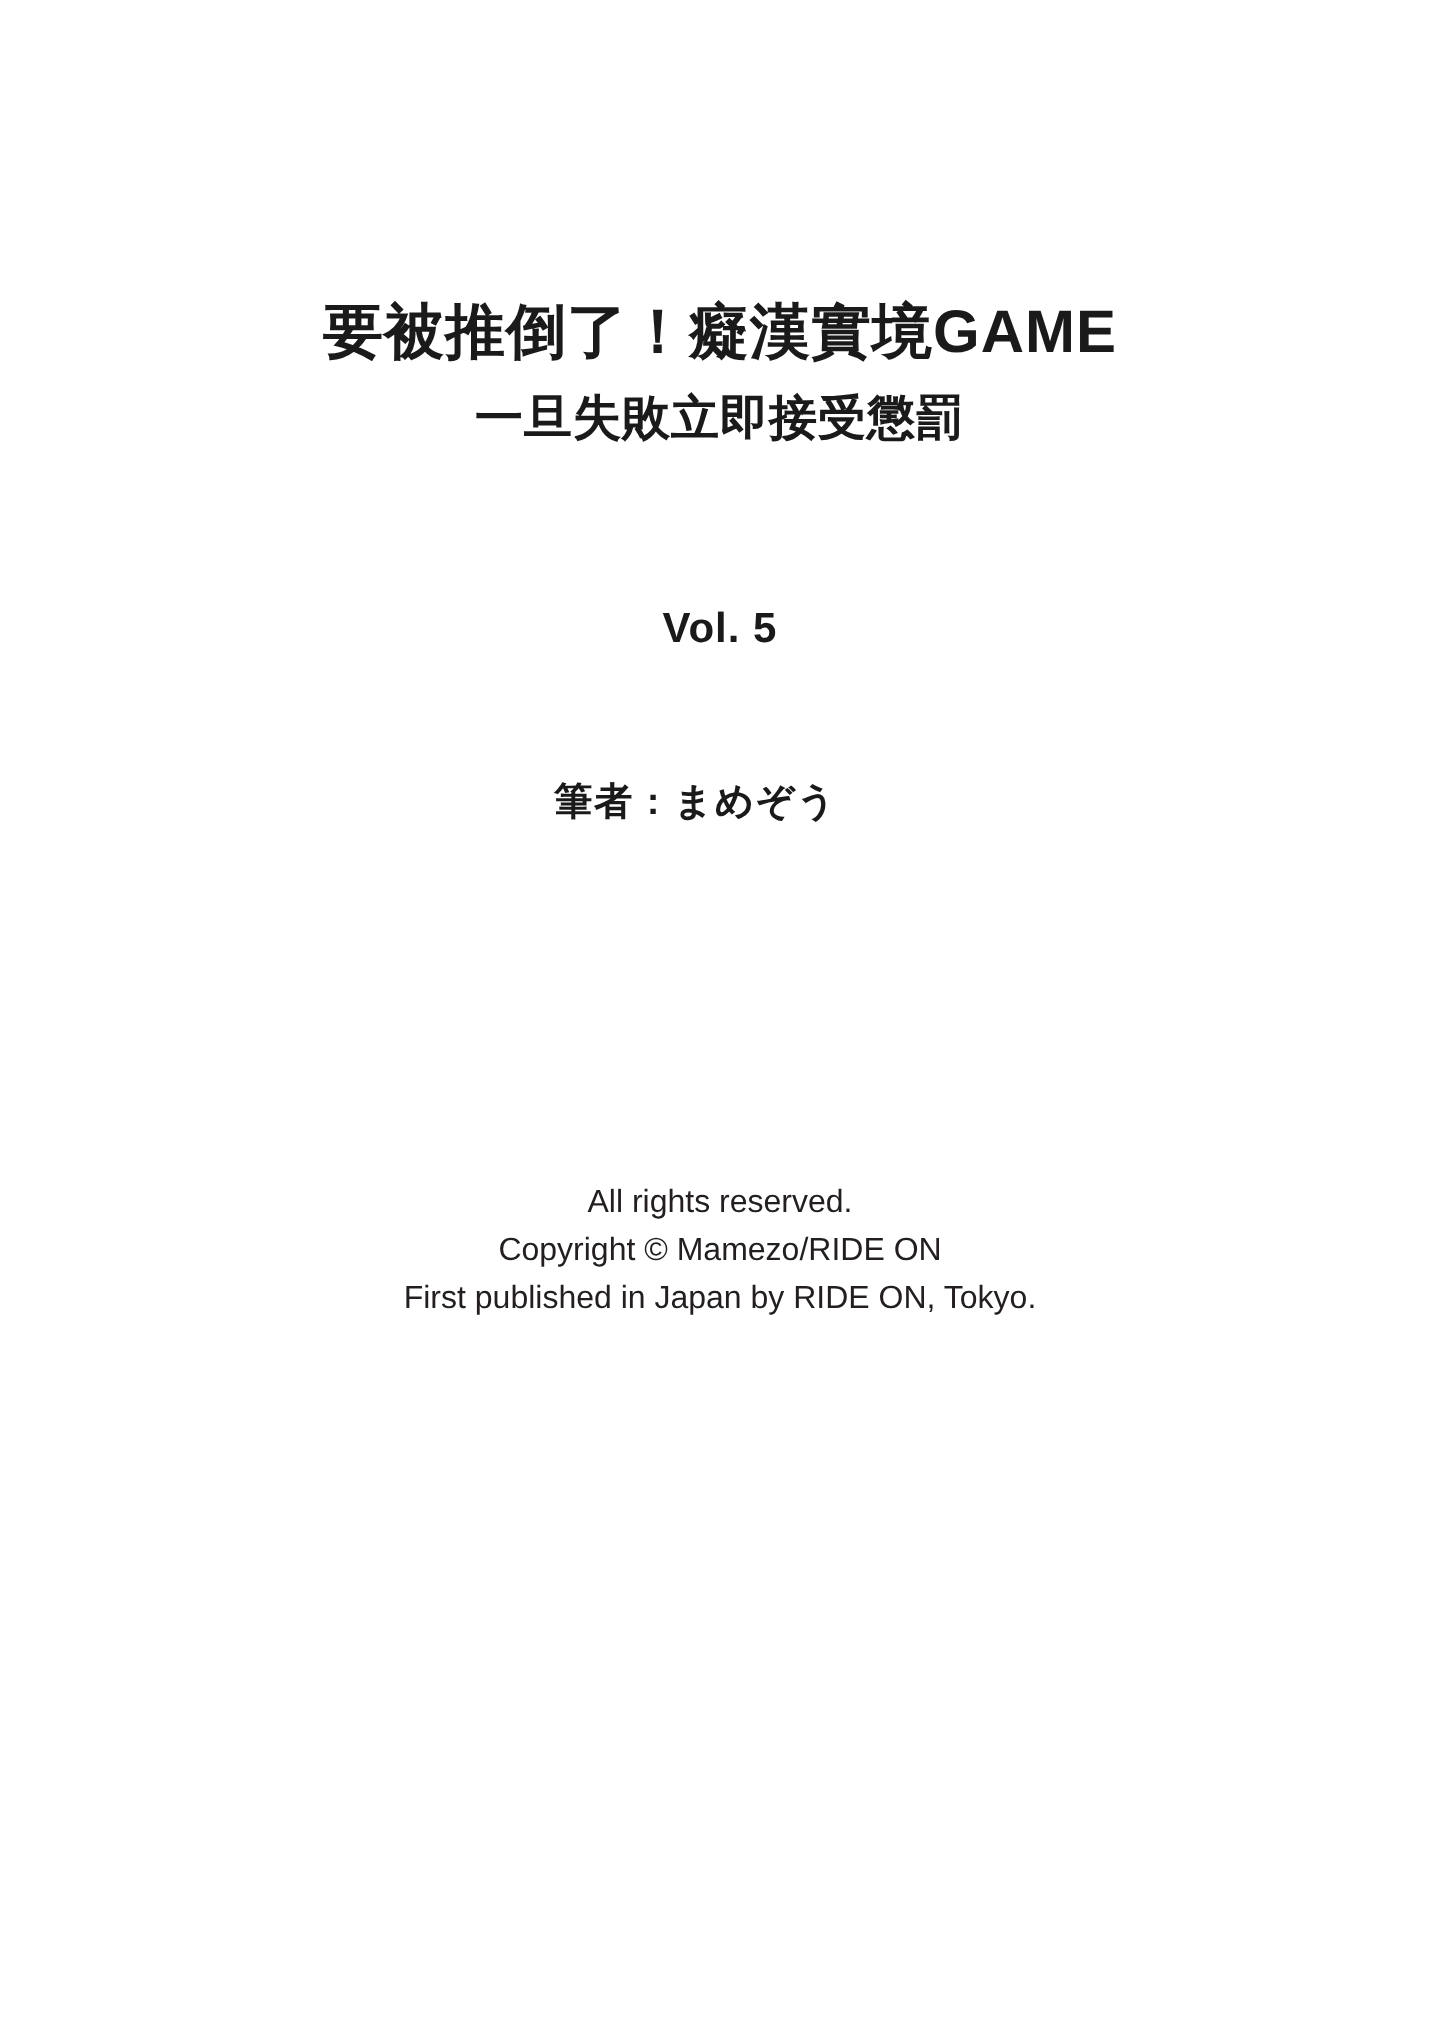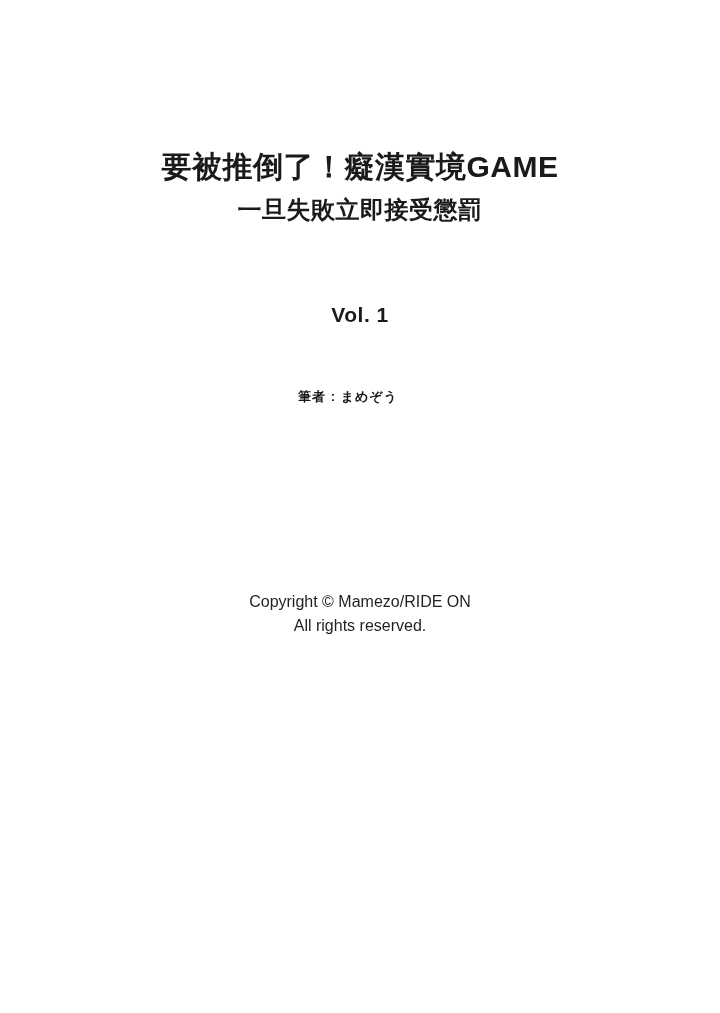--- a/index.html
+++ b/index.html
@@ -55,21 +55,21 @@
     font-weight: bold;
     color: #1a1a1a;
     letter-spacing: 0.5px;
   }
   .author {
     position: absolute;
     top: 388px;
     left: 0;
     width: 696px;
     text-align: center;
-    font-size: 13px;
+    font-size: 19px;
     font-weight: bold;
     color: #1a1a1a;
     letter-spacing: 1px;
   }
   .copyright-block {
     position: absolute;
     top: 590px;
     left: 0;
     width: 720px;
     text-align: center;
@@ -84,22 +84,23 @@
 </head>
 <body>
 
 <div class="page">
 
   <div class="title-block">
     <div class="title-line-1">要被推倒了！癡漢實境GAME</div>
     <div class="title-line-2">一旦失敗立即接受懲罰</div>
   </div>
 
-  <div class="volume">Vol. 1</div>
+  <div class="volume">Vol. 5</div>
 
   <div class="author">筆者 : まめぞう</div>
 
   <div class="copyright-block">
+    <div>All rights reserved.</div>
     <div>Copyright © Mamezo/RIDE ON</div>
-    <div>All rights reserved.</div>
+    <div>First published in Japan by RIDE ON, Tokyo.</div>
   </div>
 
 </div>
 
 </body></html>

